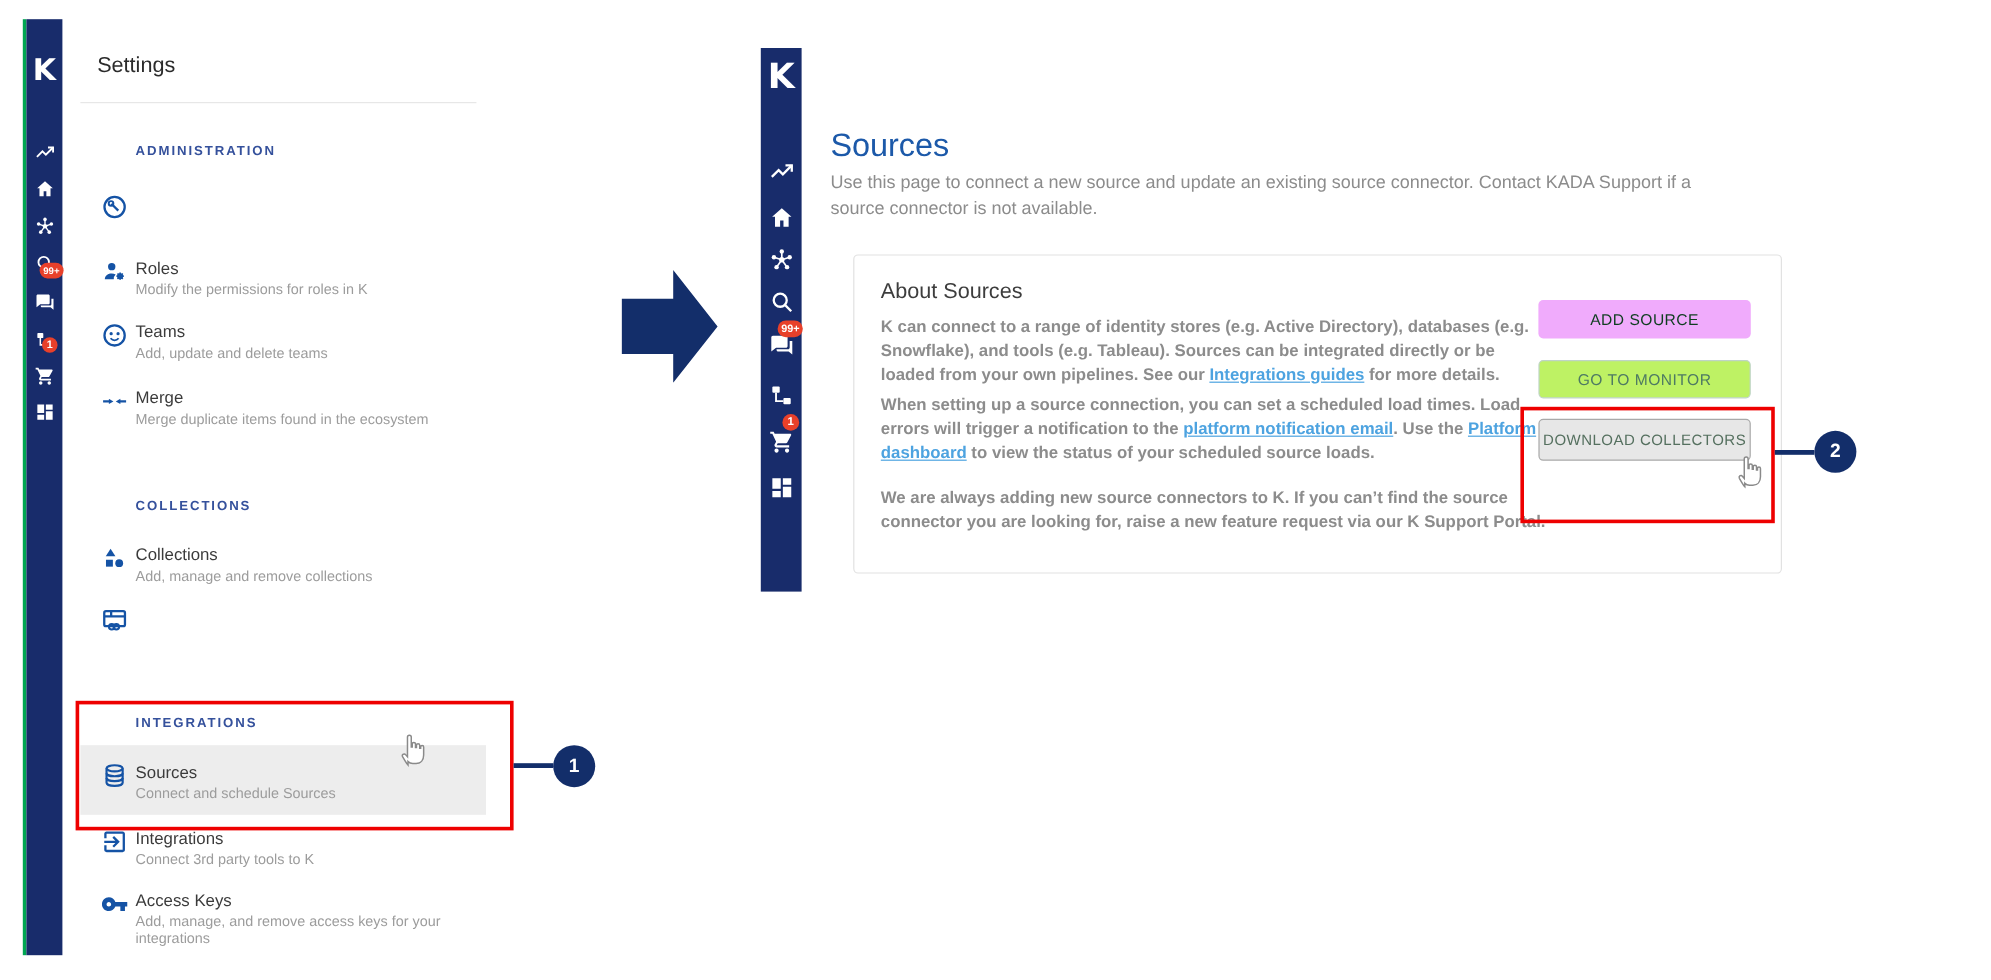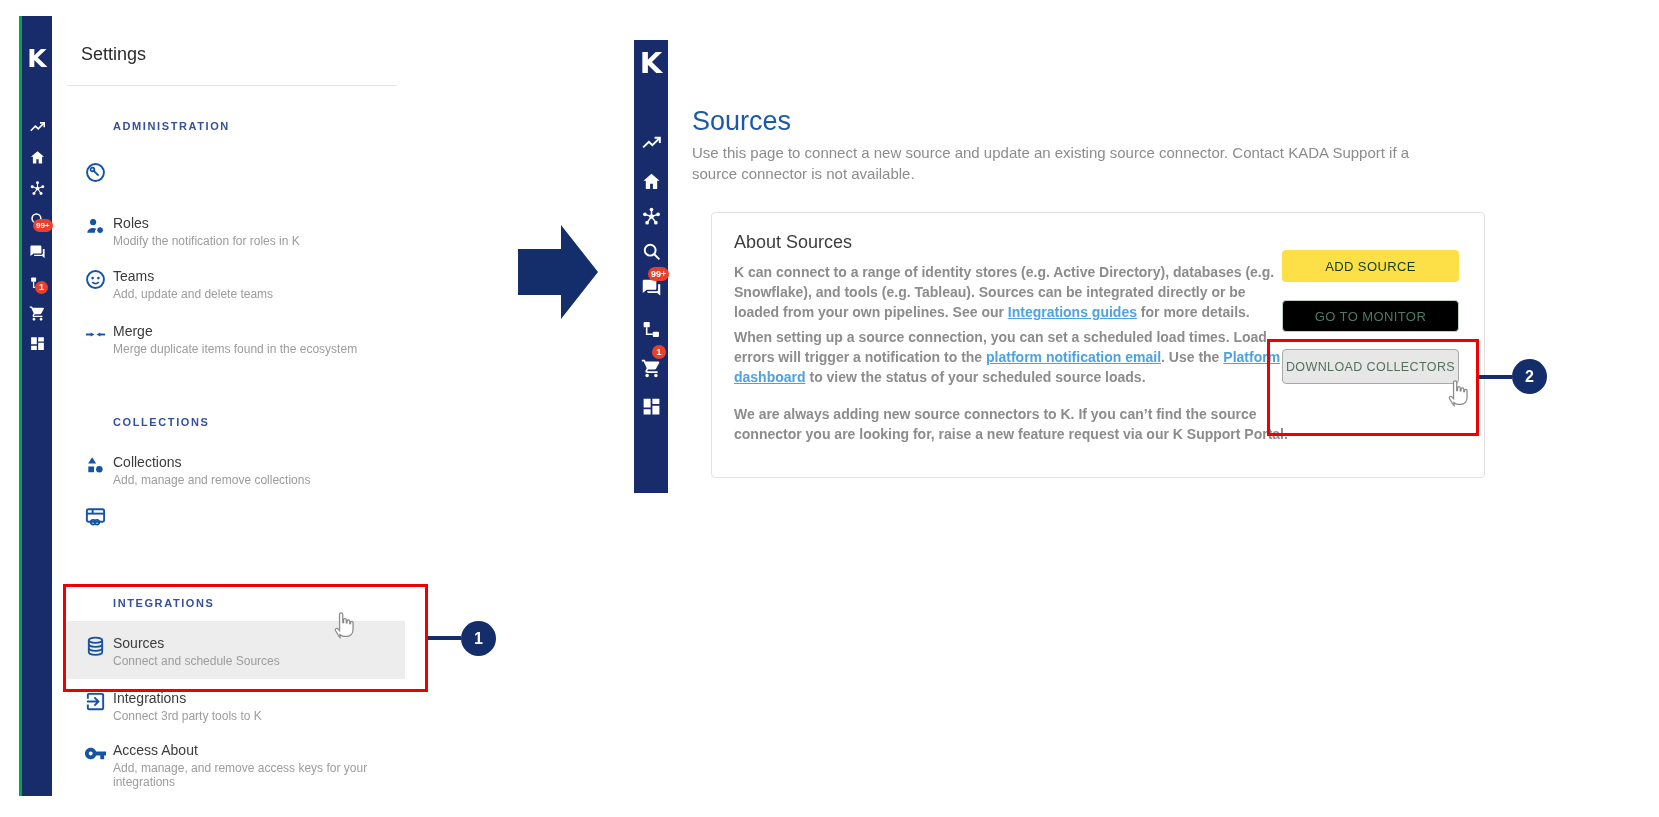--- a/index.html
+++ b/index.html
@@ -41,22 +41,22 @@
   
   .page-title{position:absolute;left:692px;top:106px;font-size:27px;font-weight:500;color:#1c59a9;}
   .page-desc{position:absolute;left:692px;top:142px;width:760px;font-size:15px;line-height:21px;color:#8c8c8c;}
   .card{position:absolute;left:711px;top:212px;width:772px;height:264px;background:#fff;
         border:1px solid #e2e2e2;border-radius:4px;}
   .card-title{position:absolute;left:22px;top:19px;font-size:18px;color:#3d3d3d;}
   .cp{position:absolute;left:22px;width:560px;margin:0;font-size:14px;line-height:20px;color:#8c8c8c;font-weight:bold;}
   .cp a{color:#4da3e0;text-decoration:underline;cursor:pointer;}
   .btn{position:absolute;left:570px;width:177px;display:flex;align-items:center;justify-content:center;
        font-size:13px;font-weight:500;letter-spacing:.4px;border-radius:4px;box-sizing:border-box;cursor:pointer;}
-  .btn-primary{top:37px;height:32px;background:#fde047;color:#0e3d1f;}
-  .btn-outline{top:87px;height:32px;background:#000000;border:1px solid #bfd4c6;color:#4e7a63;}
+  .btn-primary{top:37px;height:32px;background:#f0abfc;color:#0e3d1f;}
+  .btn-outline{top:87px;height:32px;background:#bef264;border:1px solid #bfd4c6;color:#4e7a63;}
   .btn-hover{top:136px;height:35px;background:#e7e7e7;border:1px solid #a9a9a9;color:#55705f;font-size:12.5px;}
 
   
   .redbox{position:absolute;border:3px solid #ee0000;box-sizing:border-box;}
   .redbox1{left:63px;top:584px;width:365px;height:108px;}
   .redbox2{left:1267px;top:339px;width:212px;height:97px;}
   .connector{position:absolute;height:4px;background:#132e6a;}
   .step-circle{position:absolute;width:35px;height:35px;border-radius:50%;background:#132e6a;color:#fff;
                display:flex;align-items:center;justify-content:center;font-size:16px;font-weight:700;}
   .big-arrow{position:absolute;left:518px;top:225px;}
@@ -242,21 +242,21 @@
       </span>
   </div>
   <div class="mitem" style="top:215px">
     <span class="micon">
         <svg>
           <use href="#i-roles"></use>
         </svg>
       </span>
     <div class="mtext">
         <div class="mt">Roles</div>
-    <div class="ms">Modify the notification for roles in K</div>
+    <div class="ms">Modify the permissions for roles in K</div>
       </div>
   </div>
   <div class="mitem" style="top:268px">
     <span class="micon">
         <svg>
           <use href="#i-teams"></use>
         </svg>
       </span>
     <div class="mtext">
         <div class="mt">Teams</div>
@@ -318,21 +318,21 @@
     <div class="ms">Connect 3rd party tools to K</div>
       </div>
   </div>
   <div class="mitem" style="top:742px">
     <span class="micon">
         <svg>
           <use href="#i-key"></use>
         </svg>
       </span>
     <div class="mtext">
-        <div class="mt">Access About</div>
+        <div class="mt">Access Keys</div>
     <div class="ms">Add, manage, and remove access keys for your integrations</div>
       </div>
   </div>
 
   <div class="cursor" style="left:330px;top:608px">
     <svg width="30" height="34">
         <use href="#i-cursor"></use>
       </svg>
   </div>
 

